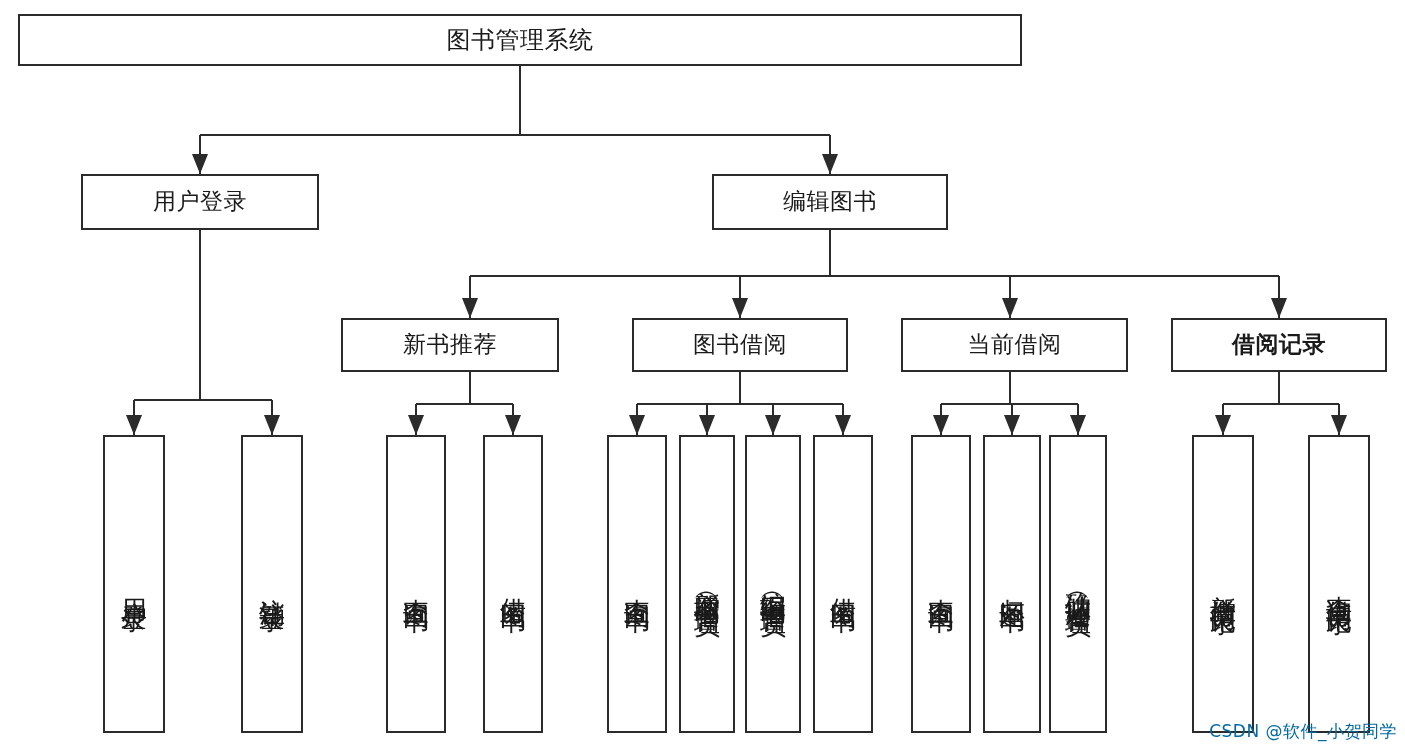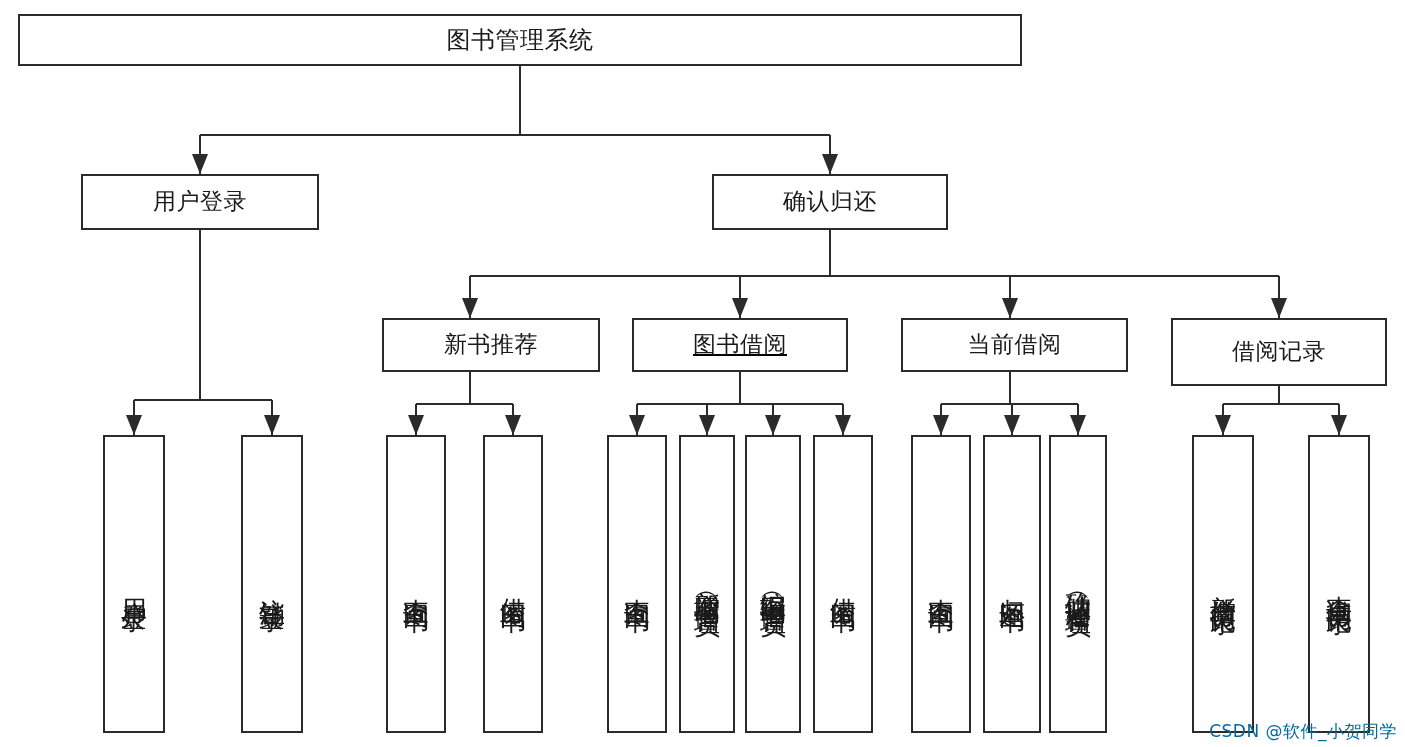--- a/index.html
+++ b/index.html
@@ -135,32 +135,32 @@
       <polygon points="1331,415 1347,415 1339,435" fill="#2b2b2b"></polygon>
     </svg>
   <div id="nodes">
       <div class="node horiz root" style="left: 18px; top: 14px; width: 1004px; height: 52px;">
         <span class="label">图书管理系统</span>
       </div>
       <div class="node horiz" style="left: 81px; top: 174px; width: 238px; height: 56px;">
         <span class="label">用户登录</span>
       </div>
       <div class="node horiz" style="left: 712px; top: 174px; width: 236px; height: 56px;">
-        <span class="label">确认归还</span>
-      </div>
-      <div class="node horiz" style="left: 382px; top: 318px; width: 218px; height: 54px;">
+        <span class="label">编辑图书</span>
+      </div>
+      <div class="node horiz" style="left: 341px; top: 318px; width: 218px; height: 54px;">
         <span class="label">新书推荐</span>
       </div>
-      <div class="node horiz" style="left: 632px; top: 318px; width: 216px; height: 54px; text-decoration: underline;">
+      <div class="node horiz" style="left: 632px; top: 318px; width: 216px; height: 54px;">
         <span class="label">图书借阅</span>
       </div>
       <div class="node horiz" style="left: 901px; top: 318px; width: 227px; height: 54px;">
         <span class="label">当前借阅</span>
       </div>
-      <div class="node horiz" style="left: 1171px; top: 318px; width: 216px; height: 68px;">
+      <div class="node horiz" style="left: 1171px; top: 318px; width: 216px; height: 54px; font-weight: bold;">
         <span class="label">借阅记录</span>
       </div>
       <div class="node vert" style="left: 103px; top: 435px; width: 62px; height: 298px;">
         <span class="label">用户登录</span>
       </div>
       <div class="node vert" style="left: 241px; top: 435px; width: 62px; height: 298px;">
         <span class="label">注销登录</span>
       </div>
       <div class="node vert" style="left: 386px; top: 435px; width: 60px; height: 298px;">
         <span class="label">查询图书</span>

